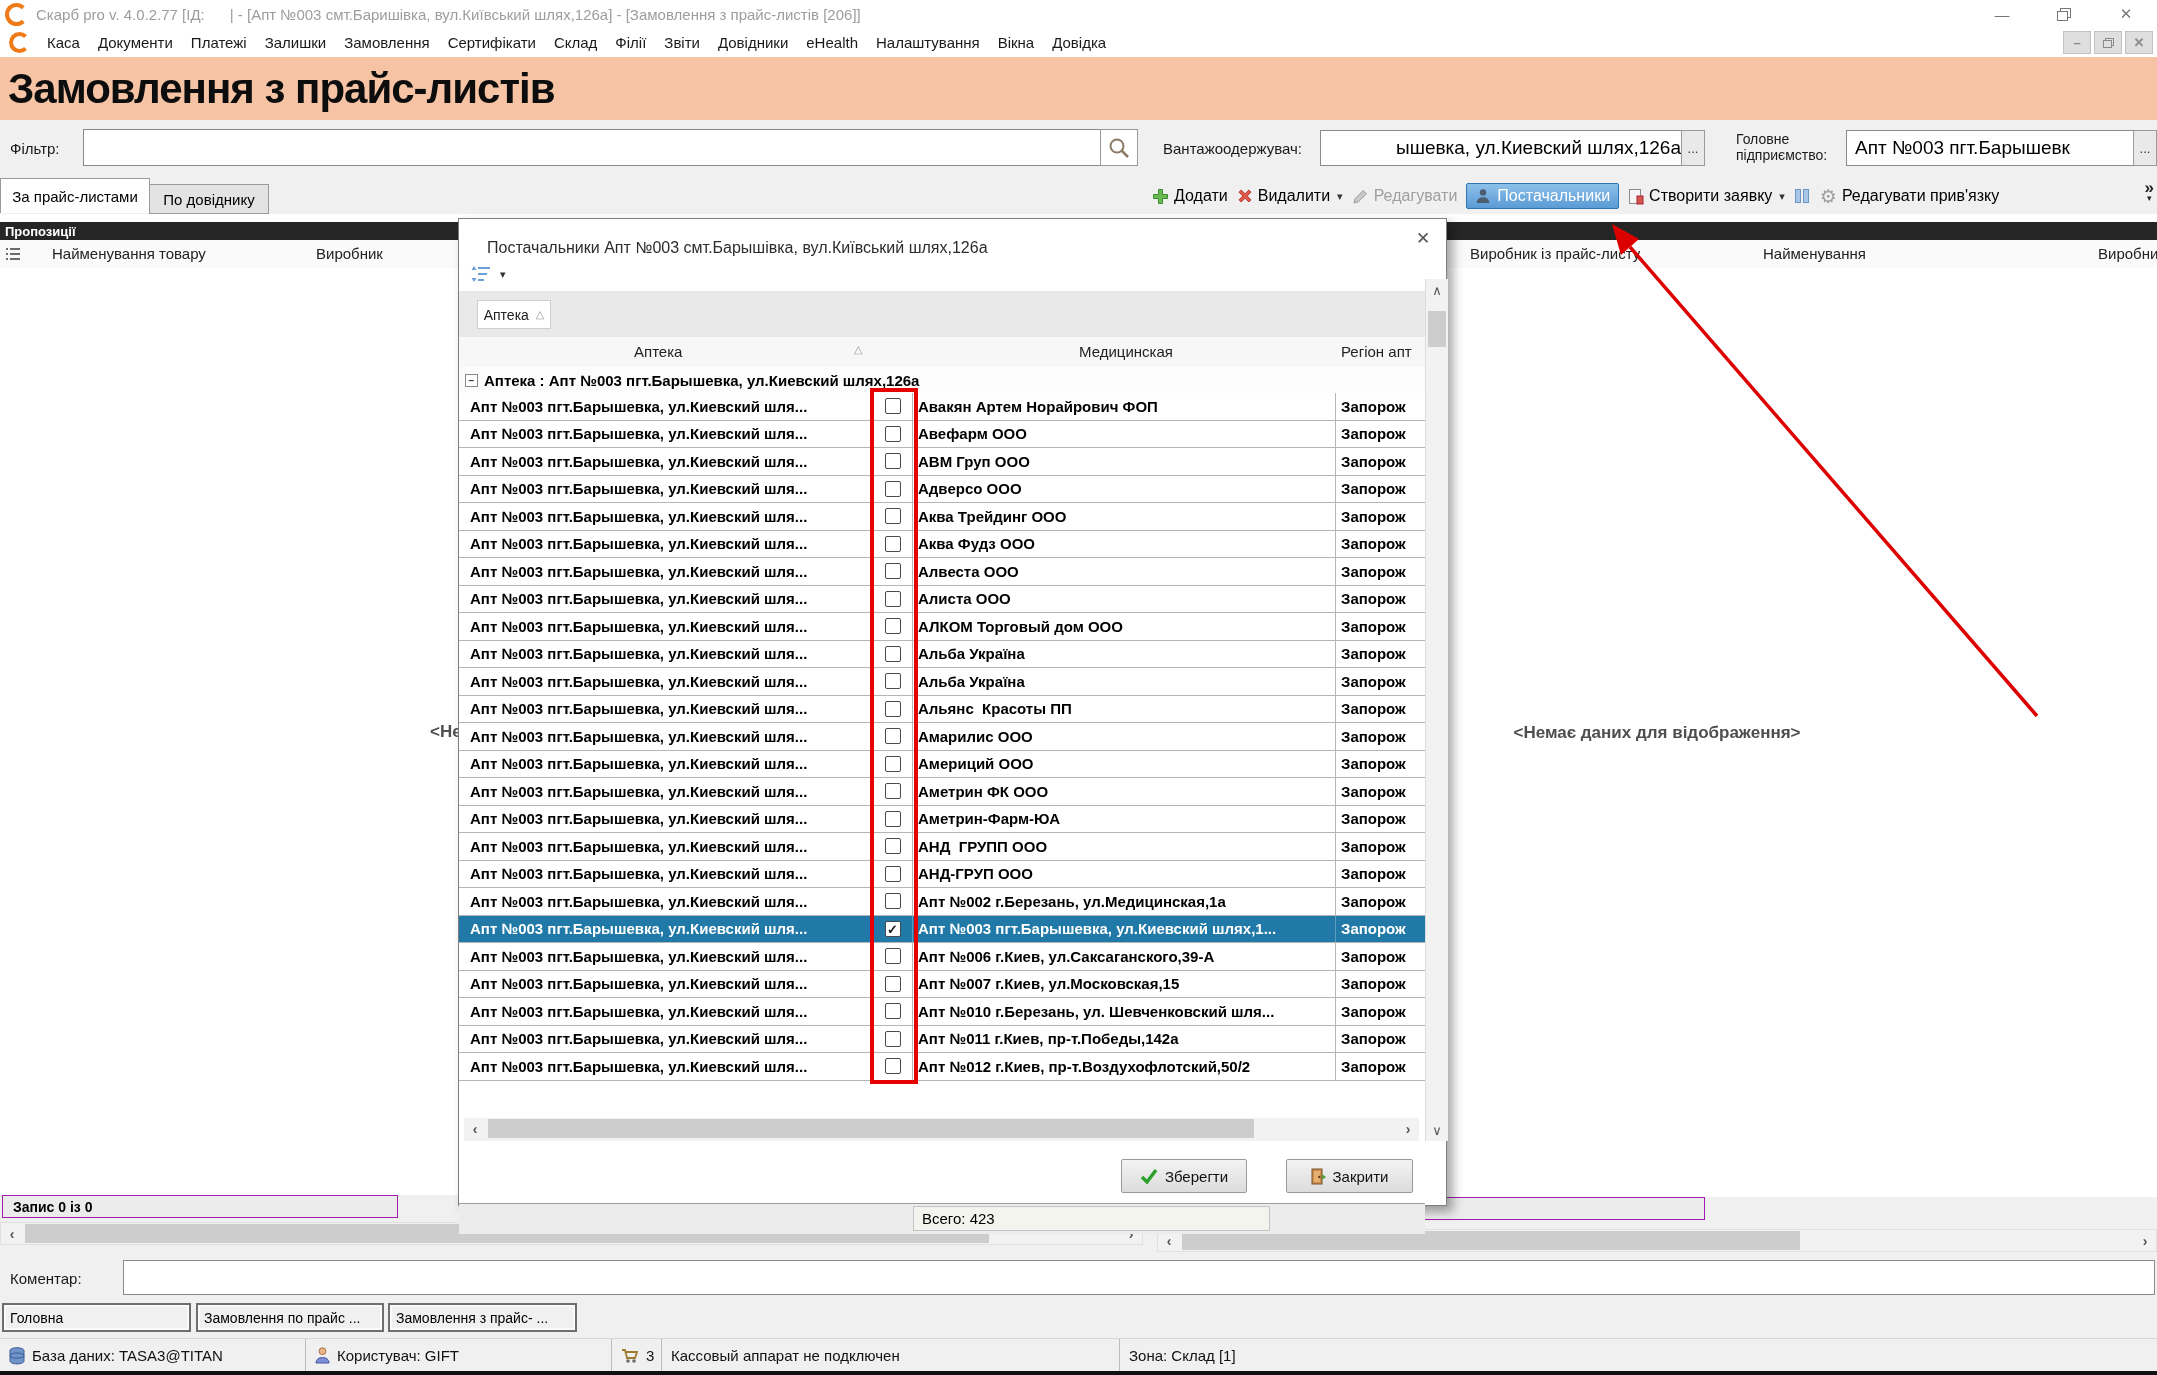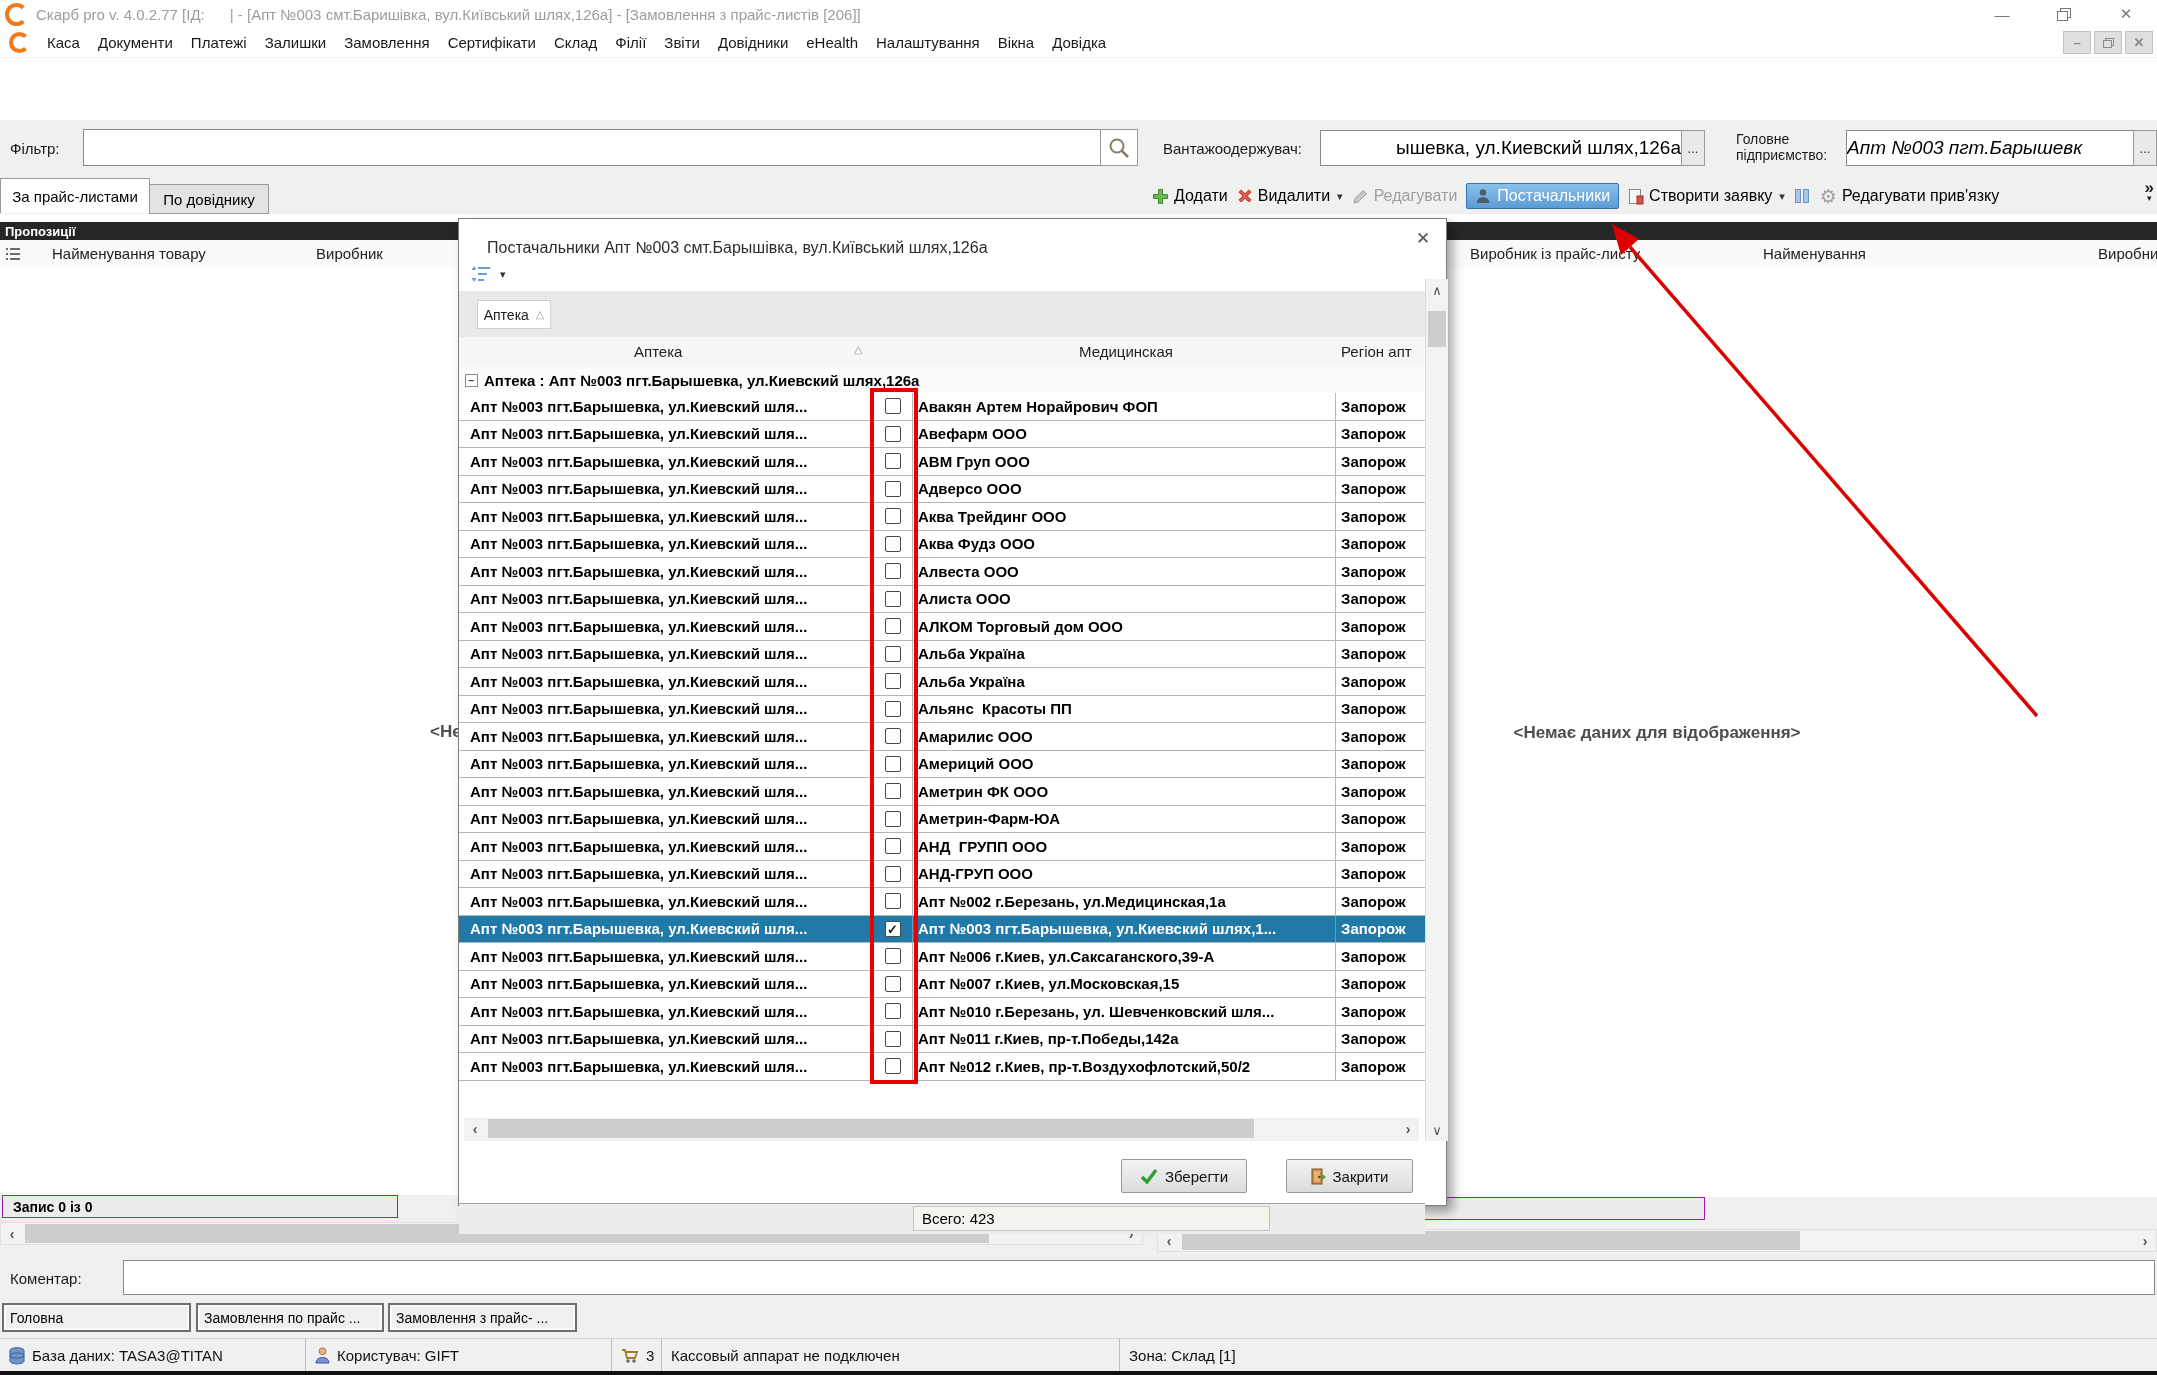--- a/index.html
+++ b/index.html
@@ -133,39 +133,42 @@
     <div class="mdibtn">–</div>
     <div class="mdibtn">
       <svg width="11" height="10">
           <rect x="2.5" y="0.5" width="8" height="7" fill="none" stroke="#8a8a8a"></rect>
           <rect x="0.5" y="2.5" width="8" height="7" fill="#dfdfdf" stroke="#8a8a8a"></rect>
         </svg>
     </div>
     <div class="mdibtn">✕</div>
   </div>
 
+  <div class="abs bigheader">
+    <h1>Замовлення з прайс-листів</h1>
+  </div>
 
   <div class="abs filterband">
     <span class="lbl" style="left:10px;top:20px;">Фільтр:</span>
     <div class="tbox" style="left:83px;top:9px;width:1016px;height:35px;">
         <span></span>
       </div>
     <div class="smallbtn" style="left:1100px;top:9px;width:36px;height:35px;background:#fff;">
       <svg width="22" height="22">
           <circle cx="9" cy="9" r="6.5" fill="none" stroke="#8a7a66" stroke-width="2"></circle>
           <line x1="13.5" y1="13.5" x2="20" y2="20" stroke="#8a7a66" stroke-width="2.5"></line>
         </svg>
     </div>
     <span class="lbl" style="left:1163px;top:20px;">Вантажоодержувач:</span>
     <div class="tbox" style="left:1320px;top:10px;width:360px;height:34px;justify-content:flex-end;padding-right:2px;">
         <span>ышевка, ул.Киевский шлях,126а</span>
       </div>
     <div class="smallbtn" style="left:1681px;top:10px;width:22px;height:34px;">...</div>
     <span class="lbl" style="left:1736px;top:11px;font-size:14px;line-height:16px;"><span>Головне</span><br><span>підприємство:</span></span>
-    <div class="tbox" style="left:1846px;top:10px;width:286px;height:34px;padding-left:0;font-style:italic;">
+    <div class="tbox" style="left:1846px;top:10px;width:286px;height:34px;padding-left:8px;">
         <span>Апт №003 пгт.Барышевк</span>
       </div>
     <div class="smallbtn" style="left:2133px;top:10px;width:22px;height:34px;">...</div>
   </div>
 
   <div class="abs tabband">
     <div class="tab active">За прайс-листами</div>
     <div class="tab inactive">По довіднику</div>
   </div>
   <div class="abs toolbar">

